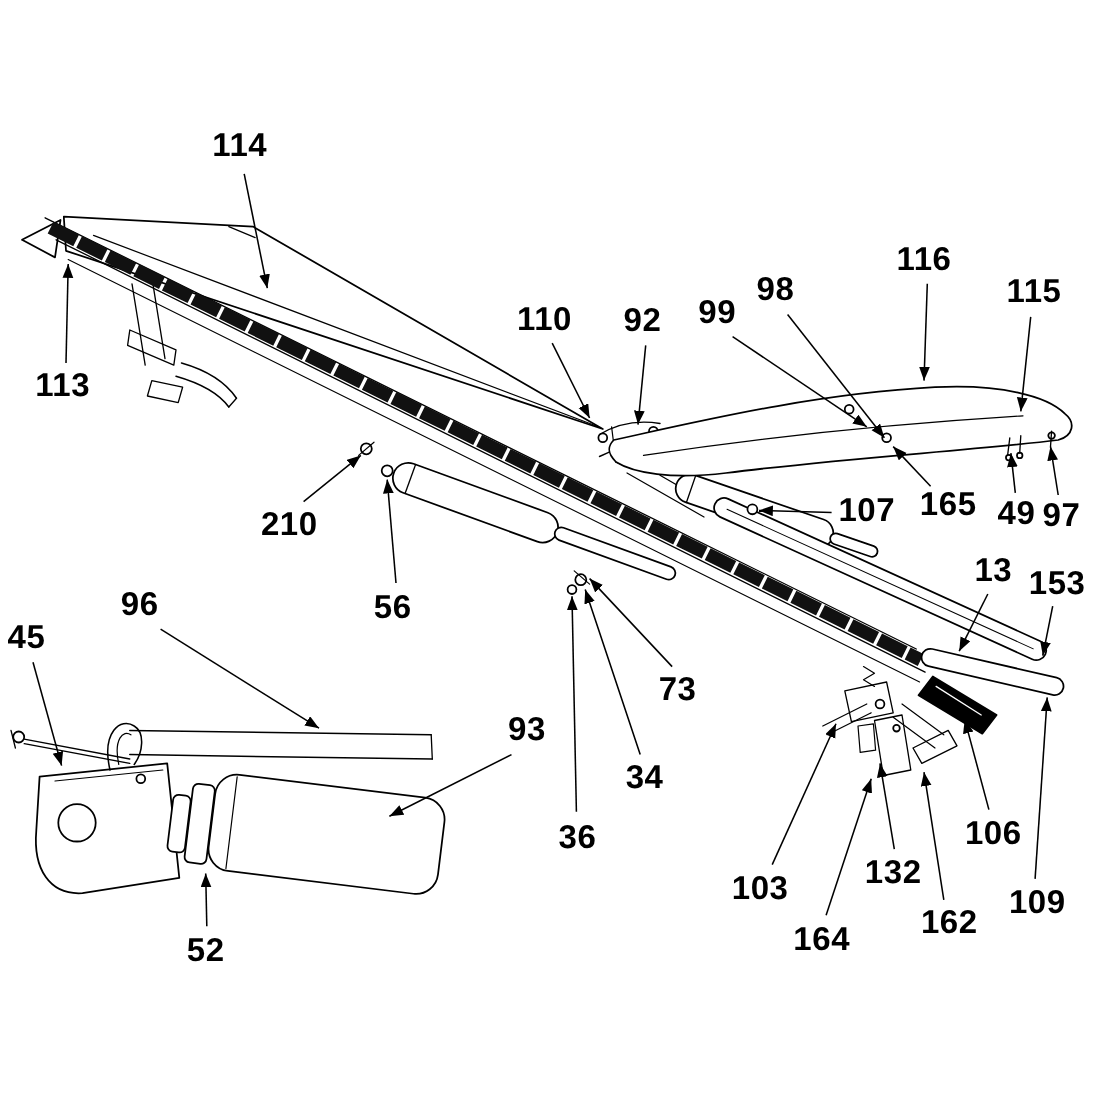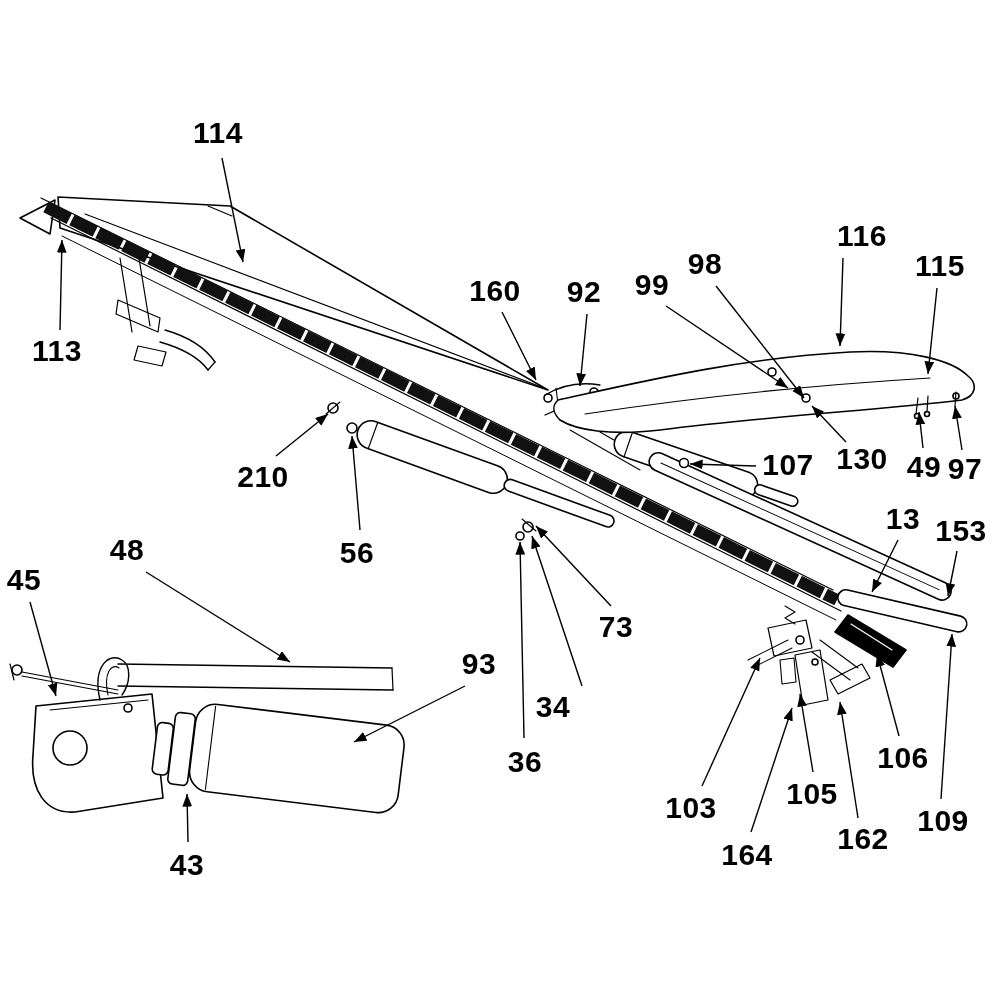--- a/index.html
+++ b/index.html
@@ -184,39 +184,39 @@
       <line x1="858" y1="818" x2="840" y2="702" marker-end="url(#arrow)"></line>
       <line x1="899" y1="736" x2="877" y2="654" marker-end="url(#arrow)"></line>
       <line x1="941" y1="799" x2="952" y2="634" marker-end="url(#arrow)"></line>
     </g>
   </svg>
 
   <span class="part-label" style="left:218px;top:133px">114</span>
   <span class="part-label" style="left:57px;top:351px">113</span>
   <span class="part-label" style="left:263px;top:477px">210</span>
   <span class="part-label" style="left:357px;top:553px">56</span>
-  <span class="part-label" style="left:495px;top:291px">160</span>
+  <span class="part-label" style="left:495px;top:291px">110</span>
   <span class="part-label" style="left:584px;top:292px">92</span>
   <span class="part-label" style="left:652px;top:285px">99</span>
   <span class="part-label" style="left:705px;top:264px">98</span>
-  <span class="part-label" style="left:862px;top:236px">116</span>
+  <span class="part-label" style="left:840px;top:236px">116</span>
   <span class="part-label" style="left:940px;top:266px">115</span>
-  <span class="part-label" style="left:862px;top:459px">130</span>
+  <span class="part-label" style="left:862px;top:459px">165</span>
   <span class="part-label" style="left:924px;top:467px">49</span>
   <span class="part-label" style="left:965px;top:469px">97</span>
   <span class="part-label" style="left:788px;top:465px">107</span>
   <span class="part-label" style="left:903px;top:519px">13</span>
   <span class="part-label" style="left:961px;top:531px">153</span>
   <span class="part-label" style="left:616px;top:627px">73</span>
-  <span class="part-label" style="left:553px;top:707px">34</span>
+  <span class="part-label" style="left:586px;top:707px">34</span>
   <span class="part-label" style="left:525px;top:762px">36</span>
   <span class="part-label" style="left:479px;top:664px">93</span>
-  <span class="part-label" style="left:127px;top:550px">48</span>
+  <span class="part-label" style="left:127px;top:550px">96</span>
   <span class="part-label" style="left:24px;top:580px">45</span>
-  <span class="part-label" style="left:187px;top:865px">43</span>
+  <span class="part-label" style="left:187px;top:865px">52</span>
   <span class="part-label" style="left:691px;top:808px">103</span>
   <span class="part-label" style="left:747px;top:855px">164</span>
-  <span class="part-label" style="left:812px;top:794px">105</span>
+  <span class="part-label" style="left:812px;top:794px">132</span>
   <span class="part-label" style="left:863px;top:839px">162</span>
   <span class="part-label" style="left:903px;top:758px">106</span>
   <span class="part-label" style="left:943px;top:821px">109</span>
 
 </div>
 
 </body></html>

